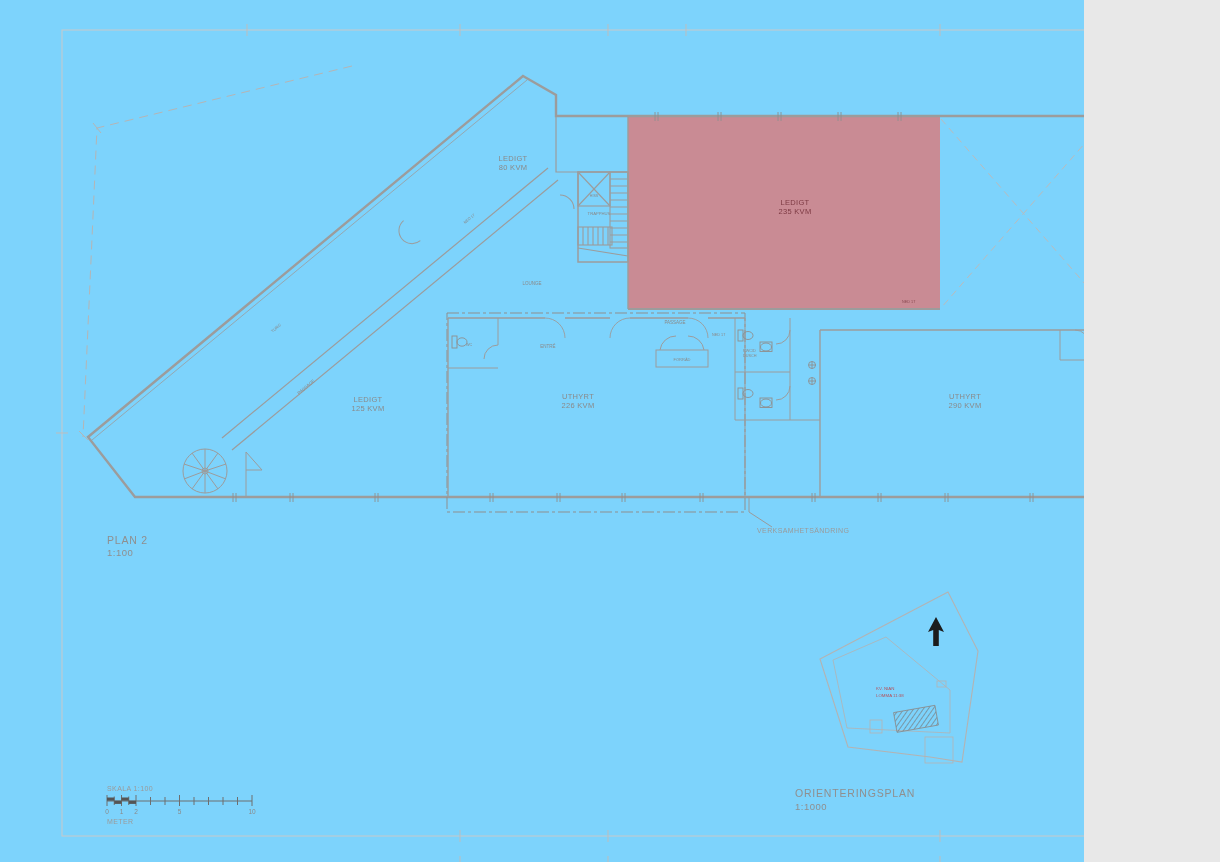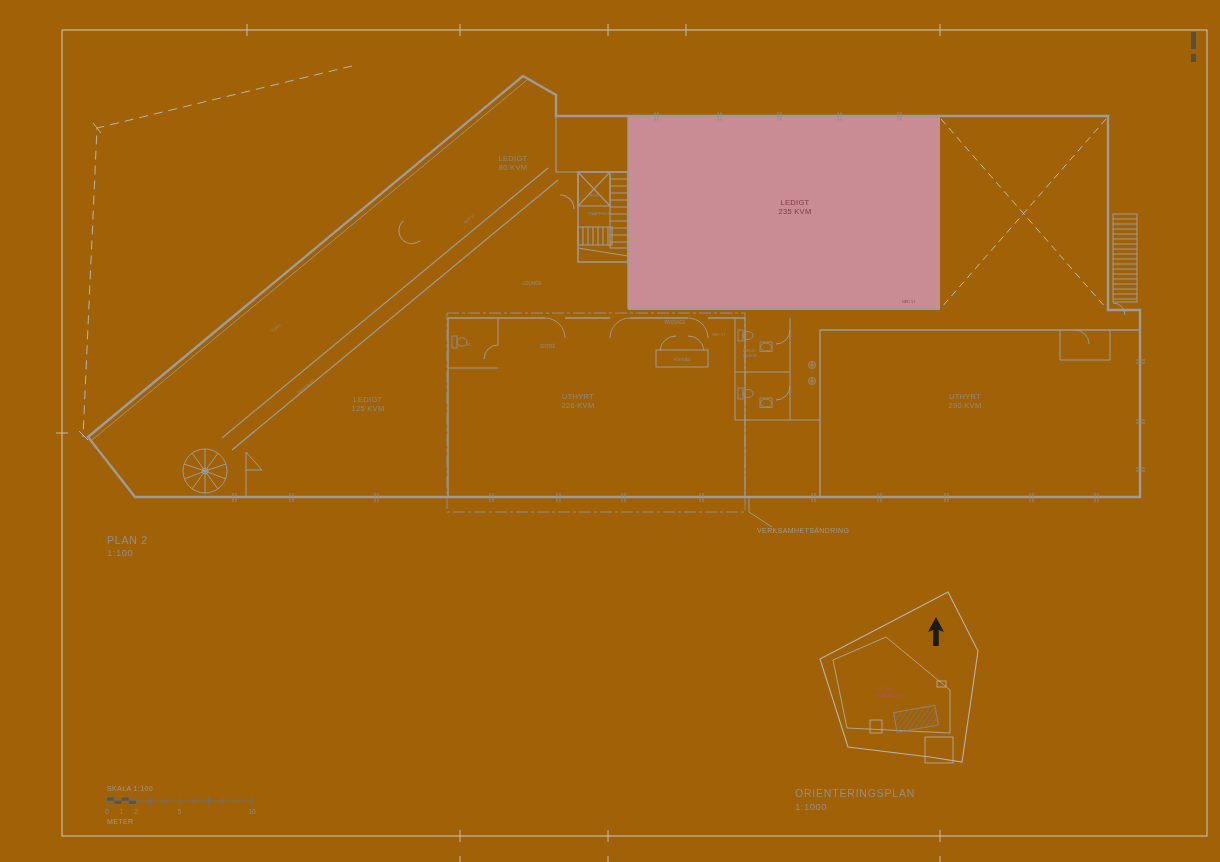--- a/index.html
+++ b/index.html
@@ -1,16 +1,16 @@
 <!DOCTYPE html>
 <html><head>
 <meta charset="utf-8">
 <style>
   html,body{margin:0;padding:0;background:#e8e8e8;}
-  .sheet{position:relative;width:1220px;height:862px;background:#a16207;overflow:hidden;
+  .sheet{position:relative;width:1084px;height:862px;background:#7dd3fc;overflow:hidden;
          font-family:"Liberation Sans", sans-serif;}
   svg{position:absolute;left:0;top:0;}
   text{font-family:"Liberation Sans", sans-serif;fill:#8a8a8a;}
   .room-lbl{font-size:7.5px;letter-spacing:.3px;text-anchor:middle;}
   .room-lbl-red{font-size:7.5px;letter-spacing:.3px;text-anchor:middle;fill:#7d3a43;}
   .tiny{font-size:4.5px;text-anchor:middle;}
   .tiny-s{font-size:3.8px;}
   .tiny-red{font-size:3.8px;fill:#8a4a52;}
   .title-big{font-size:10.5px;letter-spacing:.8px;fill:#8f8f8f;}
   .title-sub{font-size:9.5px;letter-spacing:.5px;fill:#8f8f8f;}

